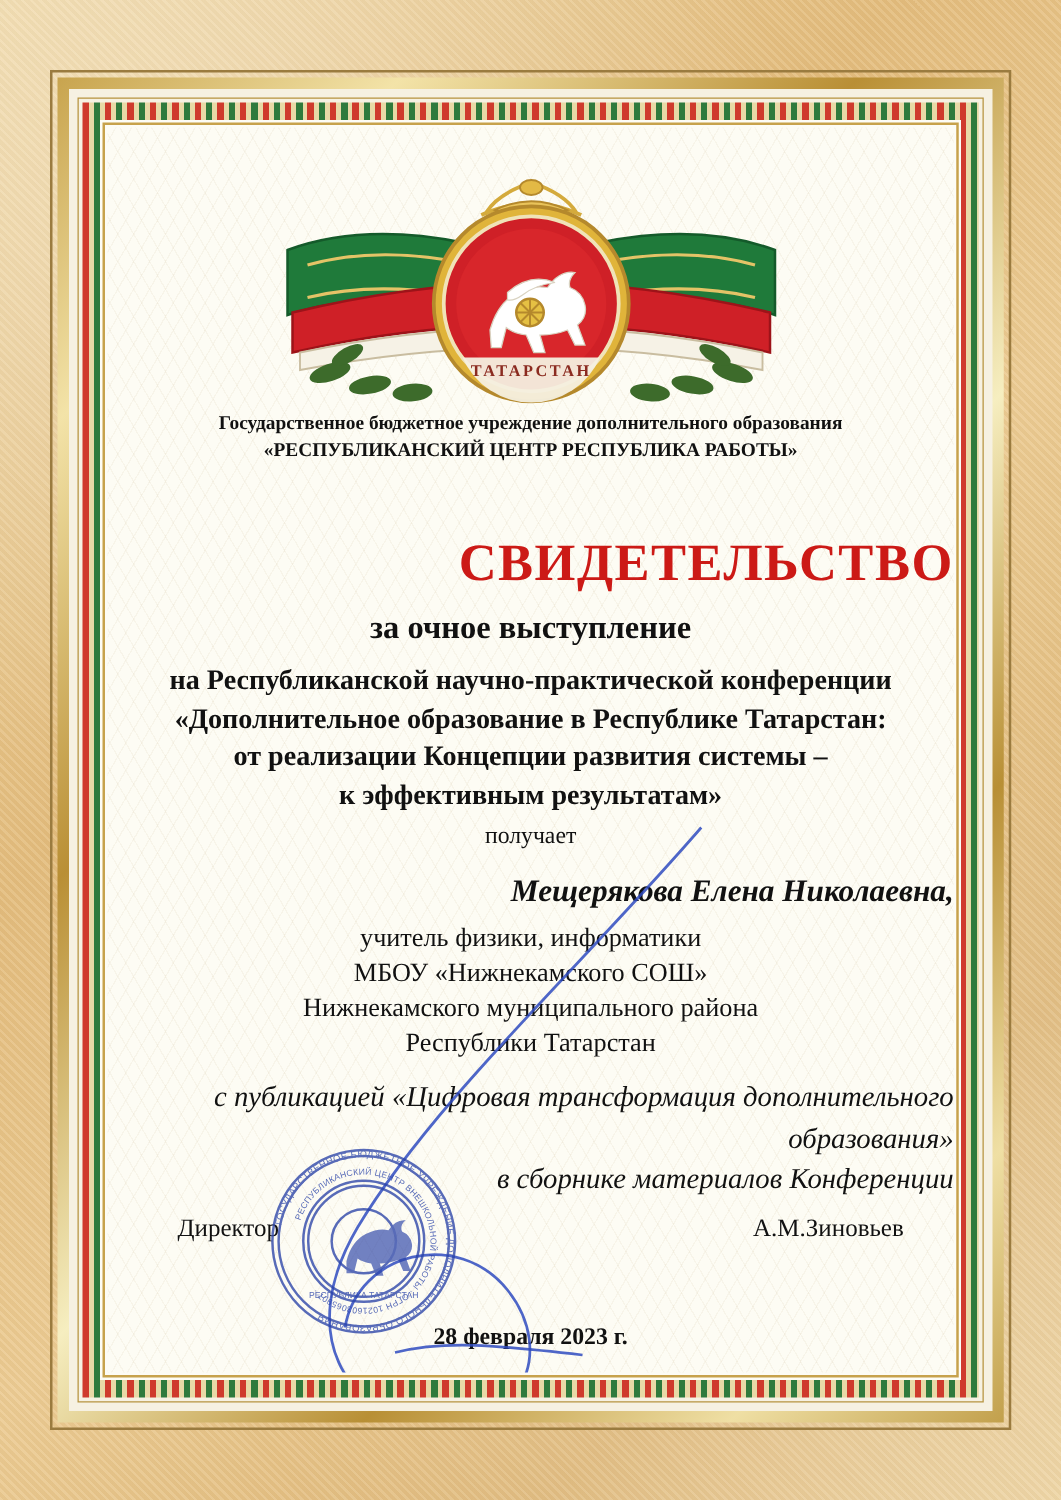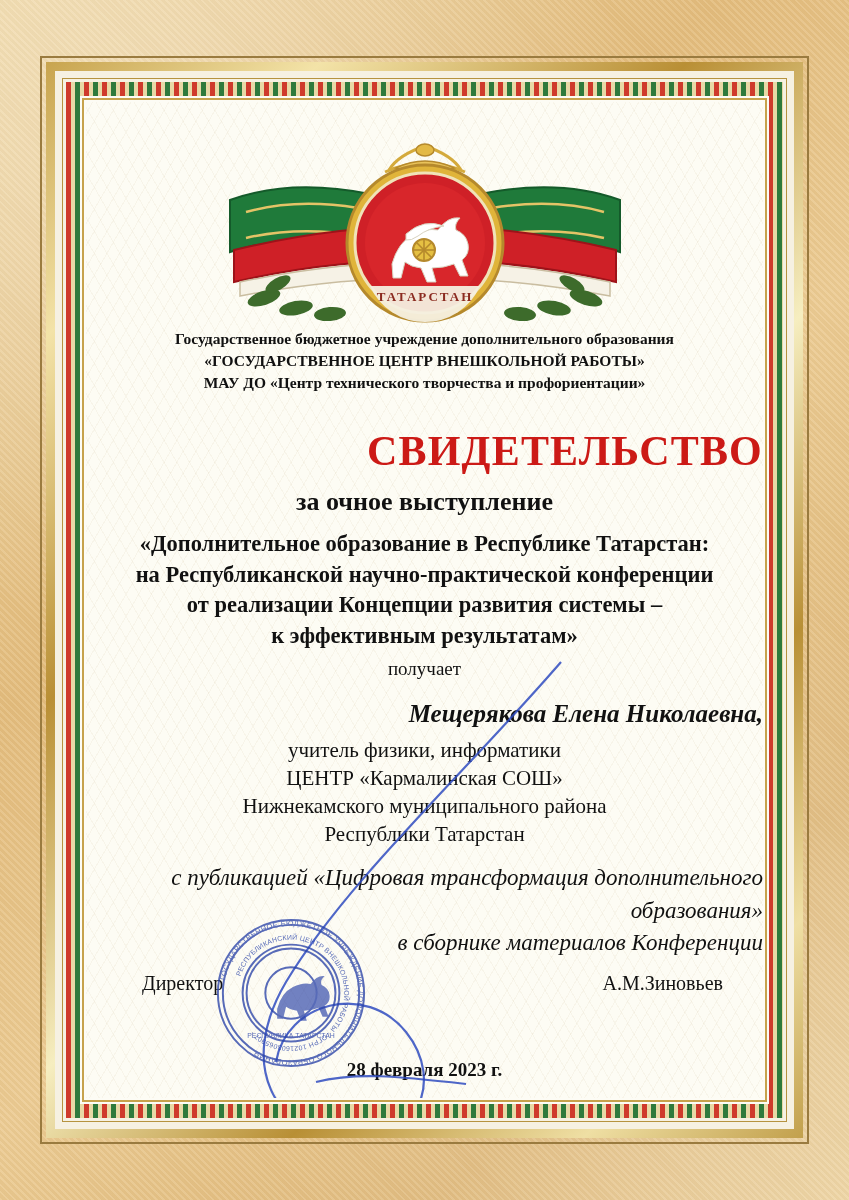--- a/index.html
+++ b/index.html
@@ -279,39 +279,38 @@
           <line x1="232" y1="104" x2="216" y2="120"></line>
         </g>
 
         <path d="M170 148 a60 60 0 0 0 110 0 z" fill="#f4efdf" opacity="0.95"></path>
         <text x="225" y="163" text-anchor="middle" font-family="Liberation Serif, serif" font-size="13" font-weight="bold" fill="#8b2b20" letter-spacing="2">ТАТАРСТАН</text>
       </svg>
     </div>
 
     <div class="org">
       <div>Государственное бюджетное учреждение дополнительного образования</div>
-      <div>«ГОСУДАРСТВЕННОЕ ЦЕНТР ВНЕШКОЛЬНОЙ РАБОТЫ»</div>
-      <div>МАУ ДО «Центр технического творчества и профориентации»</div>
+      <div>«РЕСПУБЛИКАНСКИЙ ЦЕНТР РЕСПУБЛИКА РАБОТЫ»</div>
     </div>
 
     <div class="title">СВИДЕТЕЛЬСТВО</div>
     <div class="subtitle">за очное выступление</div>
 
     <div class="conference">
+      <div>на Республиканской научно-практической конференции</div>
       <div>«Дополнительное образование в Республике Татарстан:</div>
-      <div>на Республиканской научно-практической конференции</div>
       <div>от реализации Концепции развития системы –</div>
       <div>к эффективным результатам»</div>
     </div>
 
     <div class="receives">получает</div>
     <div class="recipient-name">Мещерякова Елена Николаевна,</div>
     <div class="recipient-details">
       <div>учитель физики, информатики</div>
-      <div>ЦЕНТР «Кармалинская СОШ»</div>
+      <div>МБОУ «Нижнекамского СОШ»</div>
       <div>Нижнекамского муниципального района</div>
       <div>Республики Татарстан</div>
     </div>
 
     <div class="publication">
       <div>с публикацией «Цифровая трансформация дополнительного образования»</div>
       <div>в сборнике материалов Конференции</div>
     </div>
 
     <div class="signature-row">

